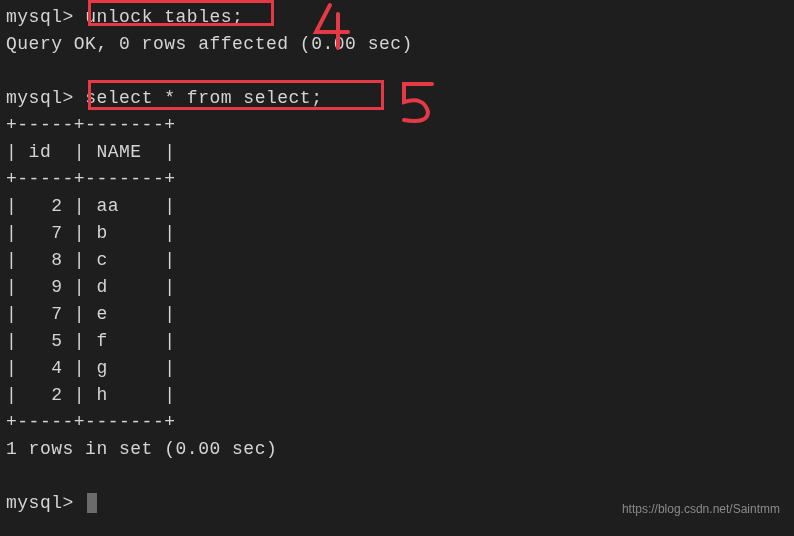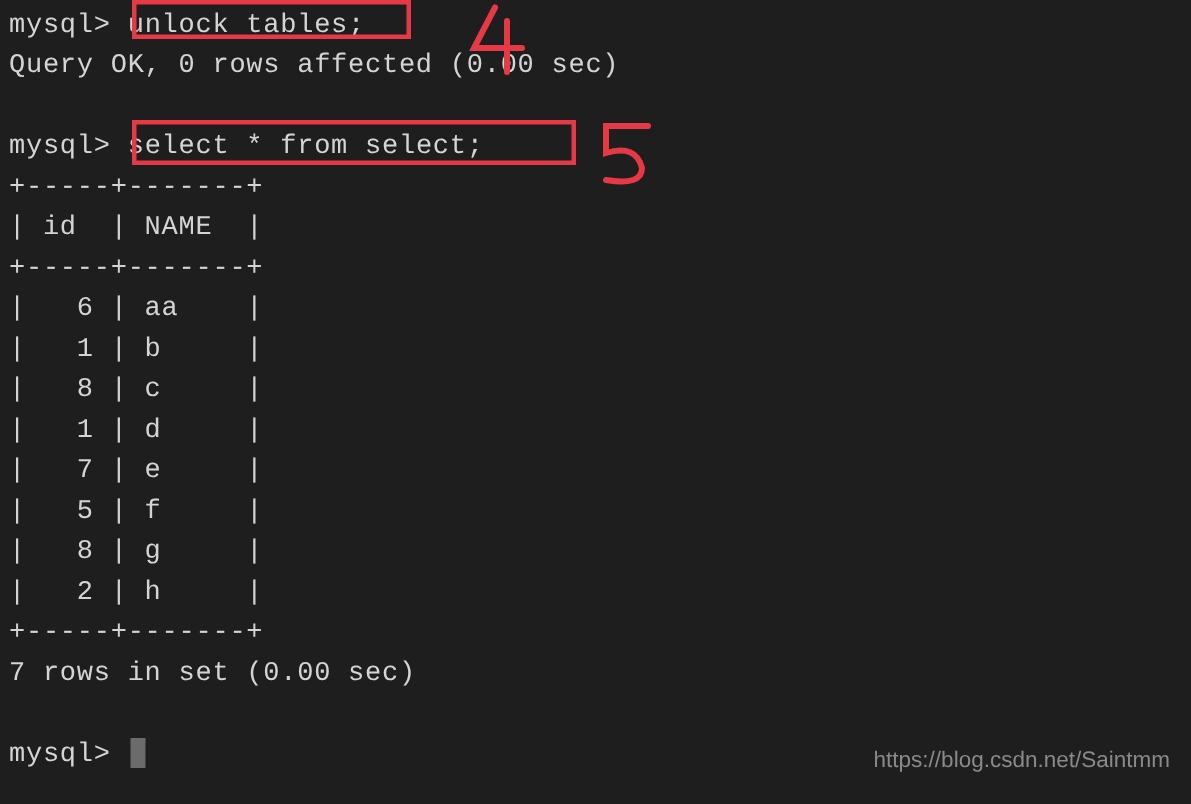--- a/index.html
+++ b/index.html
@@ -26,21 +26,21 @@
       position: absolute;
       top: 0;
       left: 0;
       pointer-events: none;
     }
     .watermark {
       position: absolute;
       bottom: 18px;
       right: 14px;
       color: #8a8a8a;
-      font-size: 15px;
+      font-size: 12px;
       font-family: Arial, sans-serif;
       letter-spacing: 0;
     }
     .cursor {
       display: inline-block;
       width: 10px;
       height: 20px;
       background: #6b6b6b;
       vertical-align: middle;
       margin-left: 2px;
@@ -49,30 +49,30 @@
 </head>
 <body>
 
 <div class="line"><span>mysql&gt;</span> <span>unlock tables;</span></div>
 <div class="line">Query OK, 0 rows affected (0.00 sec)</div>
 <div class="line"> </div>
 <div class="line"><span>mysql&gt;</span> <span>select * from select;</span></div>
 <div class="line">+-----+-------+</div>
 <div class="line">| id  | NAME  |</div>
 <div class="line">+-----+-------+</div>
-<div class="line">|   6 | aa    |</div>
-<div class="line">|   1 | b     |</div>
+<div class="line">|   2 | aa    |</div>
+<div class="line">|   7 | b     |</div>
 <div class="line">|   8 | c     |</div>
-<div class="line">|   1 | d     |</div>
+<div class="line">|   9 | d     |</div>
 <div class="line">|   7 | e     |</div>
 <div class="line">|   5 | f     |</div>
-<div class="line">|   8 | g     |</div>
+<div class="line">|   4 | g     |</div>
 <div class="line">|   2 | h     |</div>
 <div class="line">+-----+-------+</div>
-<div class="line">7 rows in set (0.00 sec)</div>
+<div class="line">1 rows in set (0.00 sec)</div>
 <div class="line"> </div>
 <div class="line"><span>mysql&gt;</span> <span class="cursor"></span></div>
 
 <div class="annotation-box" style="left:88px; top:0px; width:186px; height:26px;"></div>
 <div class="annotation-box" style="left:88px; top:80px; width:296px; height:30px;"></div>
 
 <svg class="annot-svg" width="794" height="536">
   <g stroke="#e63946" stroke-width="4" fill="none" stroke-linecap="round">
 
     <path d="M 330 5 L 316 32 L 348 32 M 338 14 L 338 48"></path>

